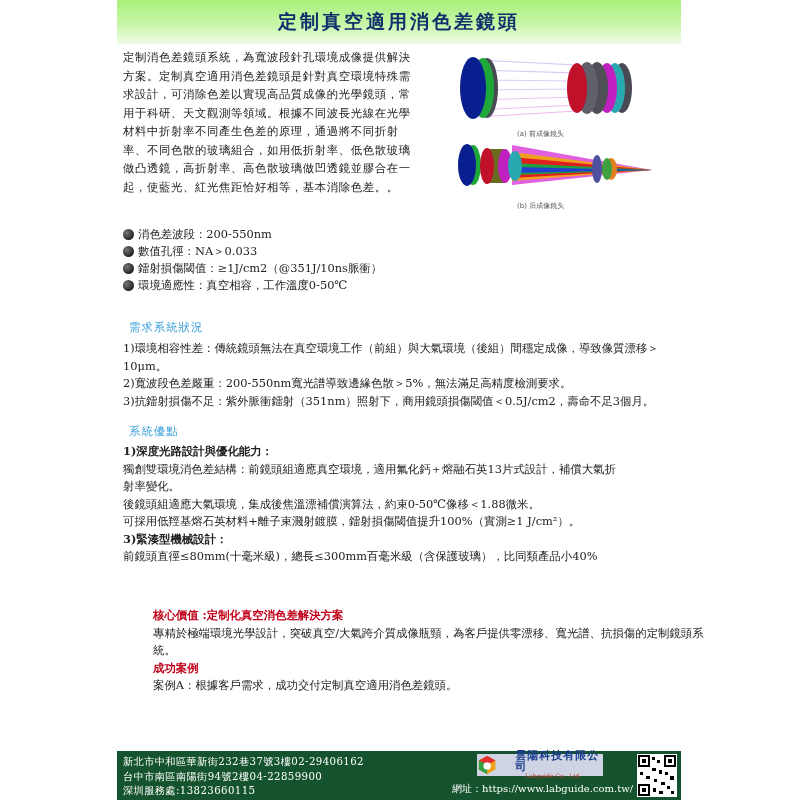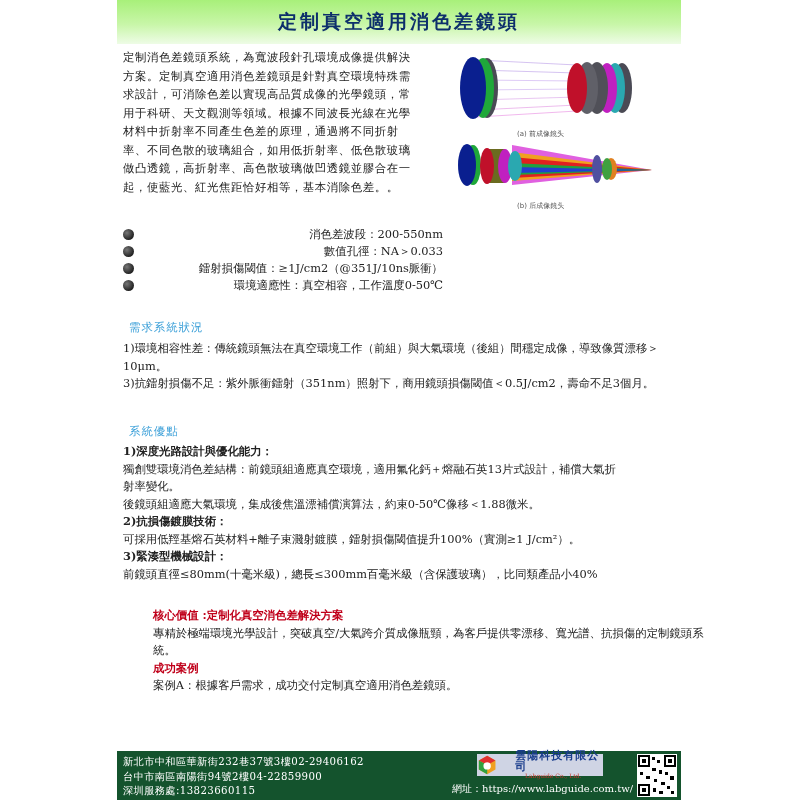--- a/index.html
+++ b/index.html
@@ -6,21 +6,21 @@
   body { width:800px; height:800px; position:relative; overflow:hidden; font-family:"DejaVu Serif","Liberation Serif",serif; color:#222; }
   .page { position:absolute; left:117px; top:0; width:564px; height:800px; background:#fff; }
   .title-bar { position:absolute; left:0; top:0; width:564px; height:44px;
     background:linear-gradient(to bottom,#a8f07a 0%,#c8f6a8 55%,#eefce6 100%);
     display:flex; align-items:center; justify-content:center; }
   .title-bar h1 { margin:0; font-size:19px; font-weight:bold; color:#0d2f6b; letter-spacing:3px; font-family:"DejaVu Serif",serif; }
   .intro { position:absolute; left:6px; top:48px; width:295px; font-size:11.4px; line-height:18.5px; letter-spacing:0.6px; }
   .figure { position:absolute; left:330px; top:45px; width:235px; height:170px; }
   .cap { position:absolute; font-size:7px; color:#555; font-family:"DejaVu Sans",sans-serif; }
   .specs { position:absolute; left:6px; top:226px; width:320px; list-style:none; margin:0; padding:0; font-size:11.4px; line-height:17px; }
-  .specs li { display:flex; align-items:center;justify-content:space-between; }
+  .specs li { display:flex; align-items:center; }
   .dot { width:11px; height:11px; border-radius:50%; background:radial-gradient(circle at 35% 35%,#777,#222 70%); margin-right:4px; flex:none; }
   .sec-head { position:absolute; left:12px; font-size:11.4px; color:#3a9fd8; letter-spacing:1px; }
   .block { position:absolute; left:6px; width:560px; font-size:11.4px; line-height:17.5px; }
   .block p { margin:0; }
   .bold { font-weight:bold; }
   .red { color:#c0001a; font-weight:bold; }
   .footer { position:absolute; left:0; top:751px; width:564px; height:49px; background:#14532d; color:#fff; }
   .addr { position:absolute; left:6px; top:4px; font-size:10.2px; line-height:14.5px; letter-spacing:0.4px; }
   .logo-box { position:absolute; left:360px; top:3px; width:126px; height:22px; background:#cfd4e4; display:flex; align-items:center; }
   .logo-name { font-size:11px; font-weight:bold; color:#1a3d8c; letter-spacing:1px; line-height:11px;margin-left:12px; }
@@ -97,29 +97,29 @@
       </li>
     <li>
         <span class="dot"></span>
         <span>環境適應性：真空相容，工作溫度0-50℃</span>
       </li>
   </ul>
 
   <div class="sec-head" style="top:320px;">需求系統狀況</div>
   <div class="block" style="top:340px;">
     <p>1)環境相容性差：傳統鏡頭無法在真空環境工作（前組）與大氣環境（後組）間穩定成像，導致像質漂移＞10μm。</p>
+    <p>2)寬波段色差嚴重：200-550nm寬光譜導致邊緣色散＞5%，無法滿足高精度檢測要求。</p>
     <p>3)抗鐳射損傷不足：紫外脈衝鐳射（351nm）照射下，商用鏡頭損傷閾值＜0.5J/cm2，壽命不足3個月。</p>
   </div>
 
   <div class="sec-head" style="top:424px;">系統優點</div>
   <div class="block" style="top:443px;width:500px;">
     <p class="bold">1)深度光路設計與優化能力：</p>
     <p>獨創雙環境消色差結構：前鏡頭組適應真空環境，適用氟化鈣＋熔融石英13片式設計，補償大氣折射率變化。</p>
     <p>後鏡頭組適應大氣環境，集成後焦溫漂補償演算法，約束0-50℃像移＜1.88微米。</p>
-    <p class="bold">2)抗損傷鍍膜技術：</p>
     <p>可採用低羥基熔石英材料+離子束濺射鍍膜，鐳射損傷閾值提升100%（實測≥1 J/cm²）。</p>
     <p class="bold">3)緊湊型機械設計：</p>
     <p>前鏡頭直徑≤80mm(十毫米級)，總長≤300mm百毫米級（含保護玻璃），比同類產品小40%</p>
   </div>
 
   <div class="block" style="top:607px;margin-left:30px;">
     <p><span class="red">核心價值 :</span><span class="red">定制化真空消色差解決方案</span></p>
     <p>專精於極端環境光學設計，突破真空/大氣跨介質成像瓶頸，為客戶提供零漂移、寬光譜、抗損傷的定制鏡頭系統。</p>
     <p class="red">成功案例</p>
     <p>案例A：根據客戶需求，成功交付定制真空適用消色差鏡頭。</p>

